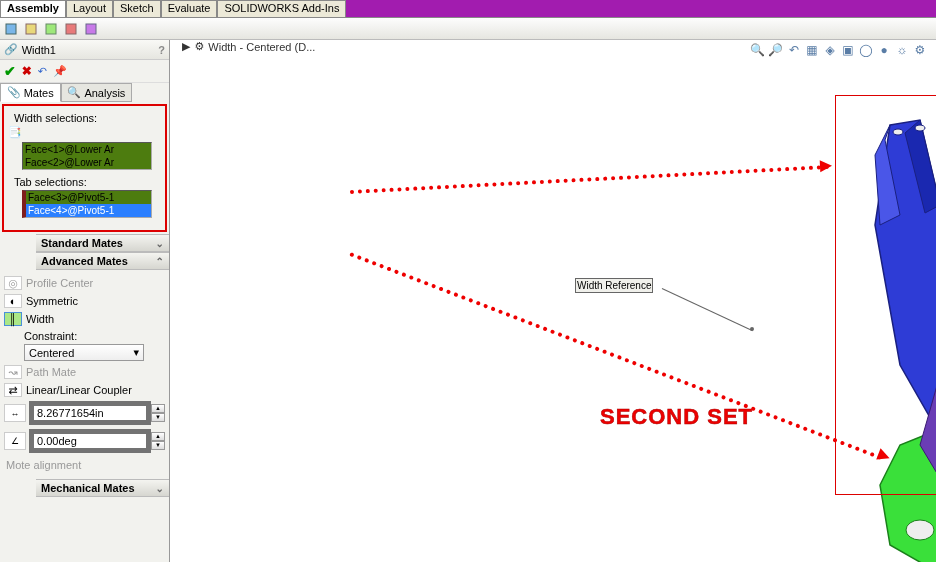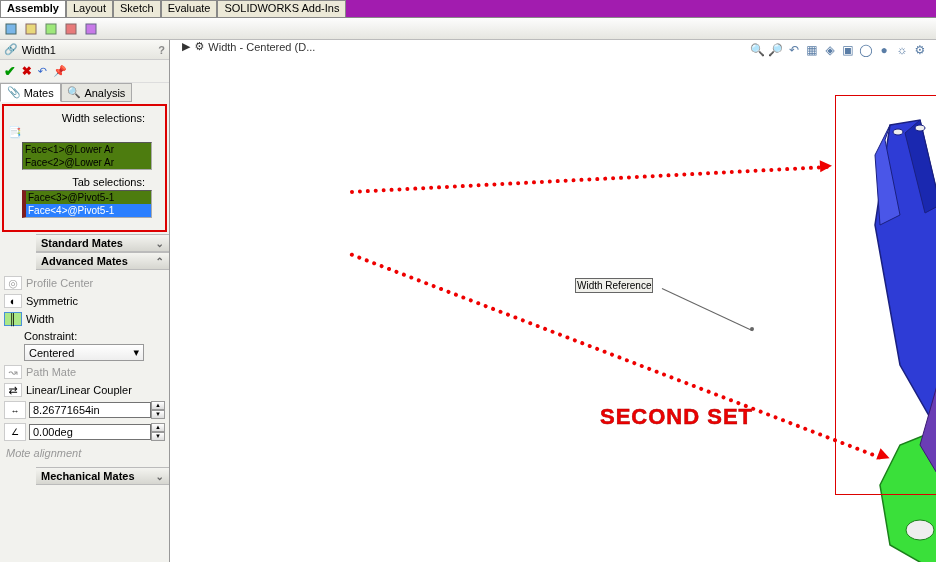--- a/index.html
+++ b/index.html
@@ -25,41 +25,41 @@
     .pin { color: #e08; font-size: 11px; cursor: pointer; }
 
     .mini-tabs { display: flex; padding: 0; }
     .mini-tab { border: 1px solid #aaa; padding: 2px 6px; font-size: 11px; cursor: pointer; display: flex; align-items: center; gap: 3px; }
     .mini-tab.active { background: #fff; border-bottom: 1px solid #fff; }
     .mini-tab:not(.active) { background: #e6e6e0; }
     .paperclip { color: #777; }
     .magn { color: #777; }
 
     .selections-box { border: 2px solid #d00; margin: 2px; padding: 4px 4px 6px 4px; }
-    .sel-label { font-size: 11px; margin: 2px 16px; text-align: right; }
+    .sel-label { font-size: 11px; margin: 2px 6px; }
     .sel-list { background: #4d7c0f; border: 1px inset #aaa; margin: 2px 0 6px 0; font-size: 10px; width: 130px; position: relative; left: 14px; }
     .sel-item { padding: 1px 2px; white-space: nowrap; overflow: hidden; }
     .sel-icon { position: relative; display: inline-block; width: 14px; height: 14px; vertical-align: top; }
 
     .section-head { background: linear-gradient(#f4f4f0,#d6d6d0); padding: 2px 5px; font-weight: bold; border-top: 1px solid #bbb; border-bottom: 1px solid #bbb; display: flex; align-items: center; justify-content: space-between; cursor: pointer; margin-left: 36px; }
     .chevron { font-size: 10px; color: #666; }
 
     .adv-body { padding: 4px 4px; }
     .adv-row { display: flex; align-items: center; padding: 2px 0; gap: 4px; }
     .adv-icon { width: 18px; height: 14px; border: 1px solid #ccc; display: flex; align-items: center; justify-content: center; background: #fff; }
     .adv-row.sel .adv-icon { border: 1px solid #4a90d9; background: #abe787; }
     .dim { color: #999; }
 
     .constraint-block { padding: 2px 0 2px 20px; }
     .constraint-label { font-size: 11px; }
     .combo { border: 1px solid #999; background: linear-gradient(#fff,#eee); padding: 1px 4px; font-size: 11px; width: 120px; margin-top: 2px; display: flex; justify-content: space-between; align-items: center; cursor: pointer; }
 
     .spin-row { padding: 2px 0; display: flex; align-items: center; }
     .spin-icon { width: 22px; height: 18px; border: 1px solid #ccc; background: #fff; margin-right: 3px; display: flex; align-items: center; justify-content: center; font-size: 9px; }
-    .spin-input { flex: 1; border: 1px solid #737373; background: #fff; padding: 1px 3px; font-size: 11px; }
+    .spin-input { flex: 1; border: 5px solid #737373; background: #fff; padding: 1px 3px; font-size: 11px; }
     .spin-btns { width: 14px; display: flex; flex-direction: column; }
     .spin-btn { height: 9px; border: 1px solid #999; font-size: 6px; text-align: center; line-height: 6px; background: linear-gradient(#fff,#ddd); cursor: pointer; }
 
     .viewport { flex: 1; position: relative; background: #fff; }
     .doc-title { position: absolute; top: 0; left: 12px; font-size: 11px; color: #333; display: flex; align-items: center; gap: 4px; }
 
     .view-toolbar { position: absolute; top: 2px; right: 8px; display: flex; gap: 2px; }
     .view-toolbar .vicon { width: 16px; height: 16px; cursor: pointer; color: #5a7da6; display: flex; align-items: center; justify-content: center; font-size: 12px; }
 
     .annot { position: absolute; color: #e00; font-size: 22px; font-weight: bold; font-family: Arial; -webkit-text-stroke: 0.5px #a00; letter-spacing: 1px; }
@@ -208,21 +208,21 @@
         </div>
       </div>
       <div class="spin-row">
         <div class="spin-icon">∠</div>
         <div class="spin-input">0.00deg</div>
         <div class="spin-btns">
           <div class="spin-btn">▲</div>
           <div class="spin-btn">▼</div>
         </div>
       </div>
-      <div class="dim" style="padding:4px 2px;font-style:italic;">Mote alignment</div>
+      <div class="dim" style="padding:4px 2px;">Mote alignment</div>
     </div>
 
     <div class="section-head">
       <span>Mechanical Mates</span>
       <span class="chevron">⌄</span>
     </div>
   </div>
 
   <div class="viewport">
     <div class="doc-title">

